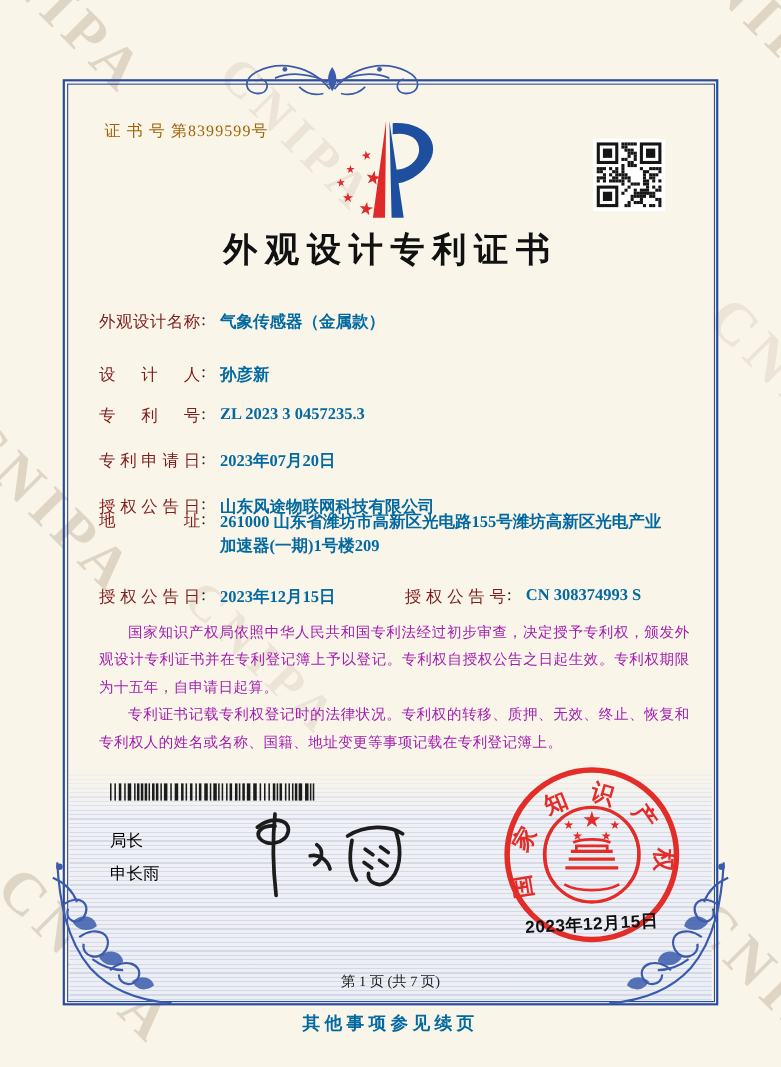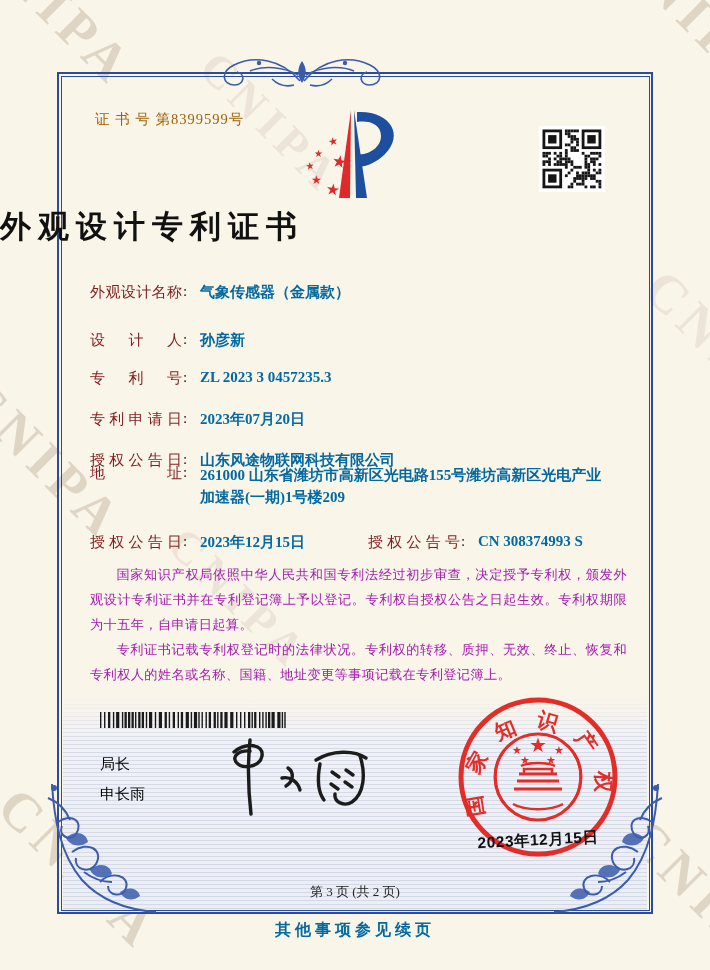--- a/index.html
+++ b/index.html
@@ -47,21 +47,21 @@
   .orn-br{ left:552px; top:778px; transform:scaleX(-1); }
   
   .cert-no{
     position:absolute; left:95px; top:110px; z-index:3;
     font-size:14.5px; letter-spacing:1px; color:#a16207;
   }
   .logo{ position:absolute; left:301px; top:100px; z-index:3; }
   .qr{ position:absolute; left:539px; top:126px; z-index:3; line-height:0; }
   .title{
     position:absolute; left:0; top:206px; width:100%; z-index:3;
-    font-size:31px; font-weight:bold;
+    text-align:center; font-size:31px; font-weight:bold;
     letter-spacing:7px; color:#111;
   }
   
   .row{ position:absolute; left:90px; z-index:3; font-size:15px; color:#1a1a1a; width:560px;}
   .flabel{
     display:inline-block; width:92px; text-align:justify; text-align-last:justify;
     vertical-align:top; color:#7f1d1d;
   }
   .colon{ display:inline-block; margin-left:1px; }
   .fvalue{ display:inline-block; margin-left:9px; font-weight:600; color:#0369a1; vertical-align:top;}
@@ -439,16 +439,16 @@
       <path d="M64,80 h38" fill="none" stroke-width="3"></path>
       <path d="M62,87 h42" fill="none" stroke-width="3"></path>
       <path d="M59,95 h48" fill="none" stroke-width="3"></path>
       <path d="M50,110 C39,98 37,74 47,60" fill="none" stroke-width="2.5"></path>
       <path d="M116,110 C127,98 129,74 119,60" fill="none" stroke-width="2.5"></path>
       <path d="M58,110 C70,117 96,117 108,110" fill="none" stroke-width="2.5"></path>
     </g>
   </svg>
   <div class="seal-date">2023年12月15日</div>
 
-  <div class="page-num">第 3 页 (共 2 页)</div>
+  <div class="page-num">第 1 页 (共 7 页)</div>
   <div class="cont-note">其他事项参见续页</div>
 
 </div>
 
 </body></html>

